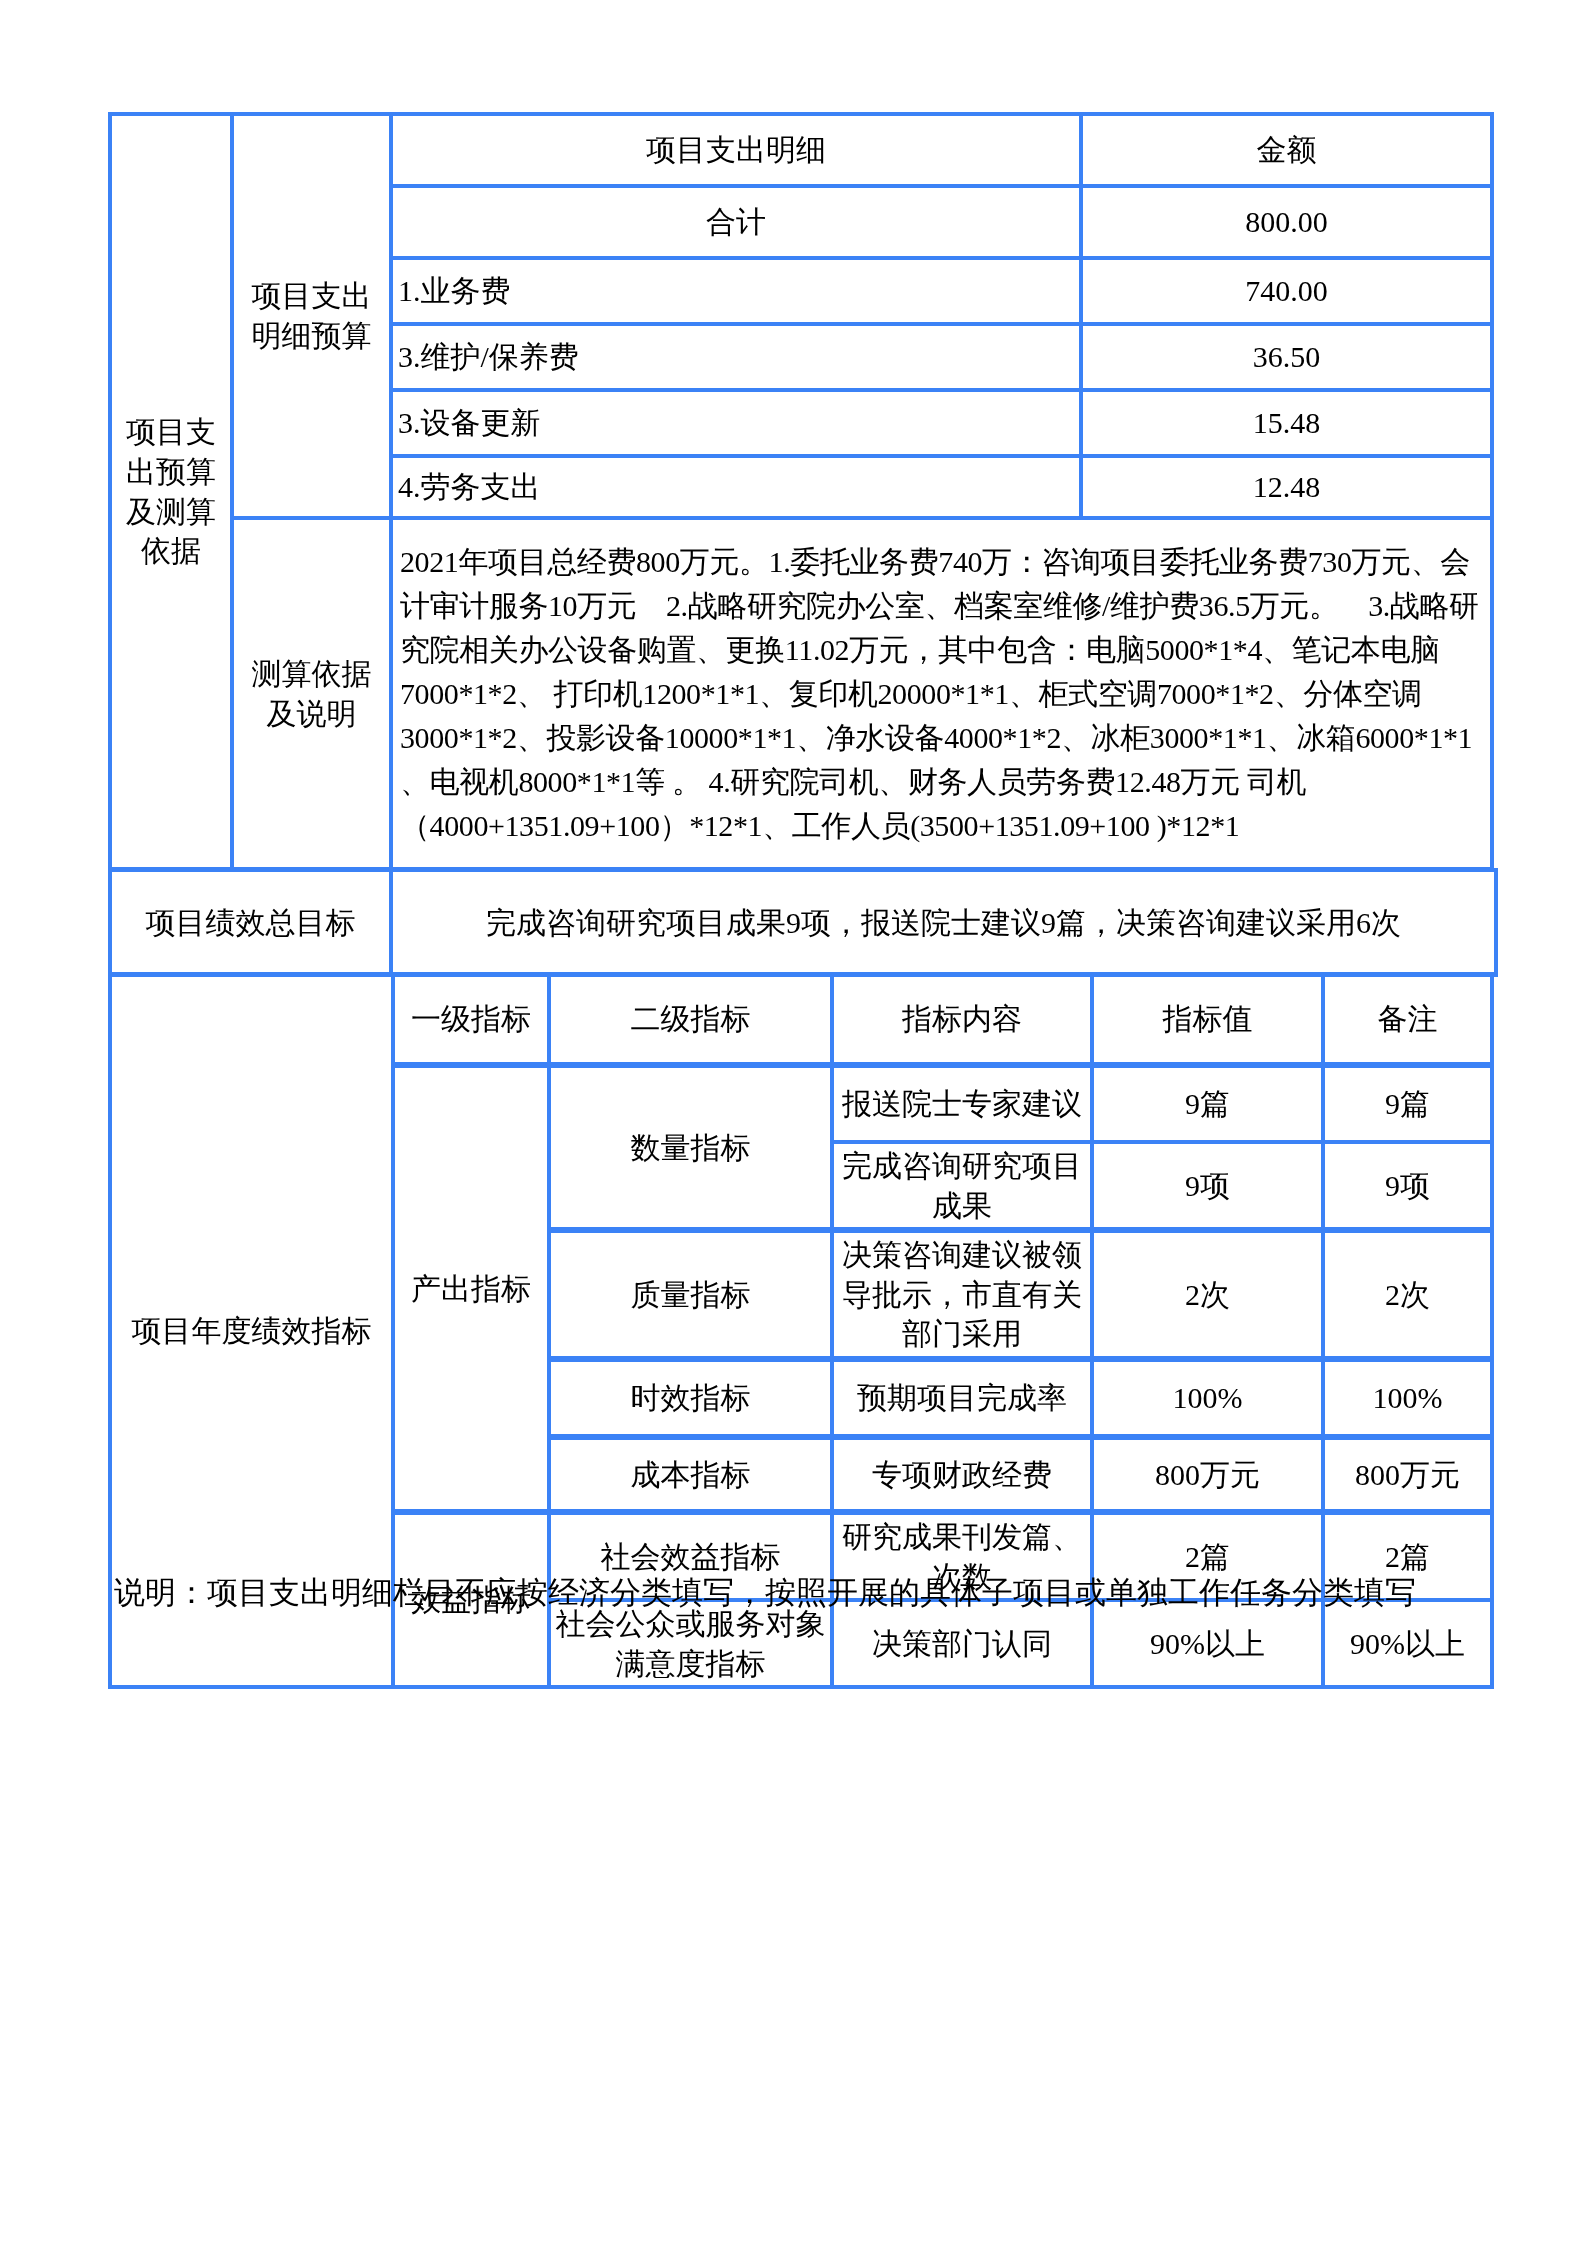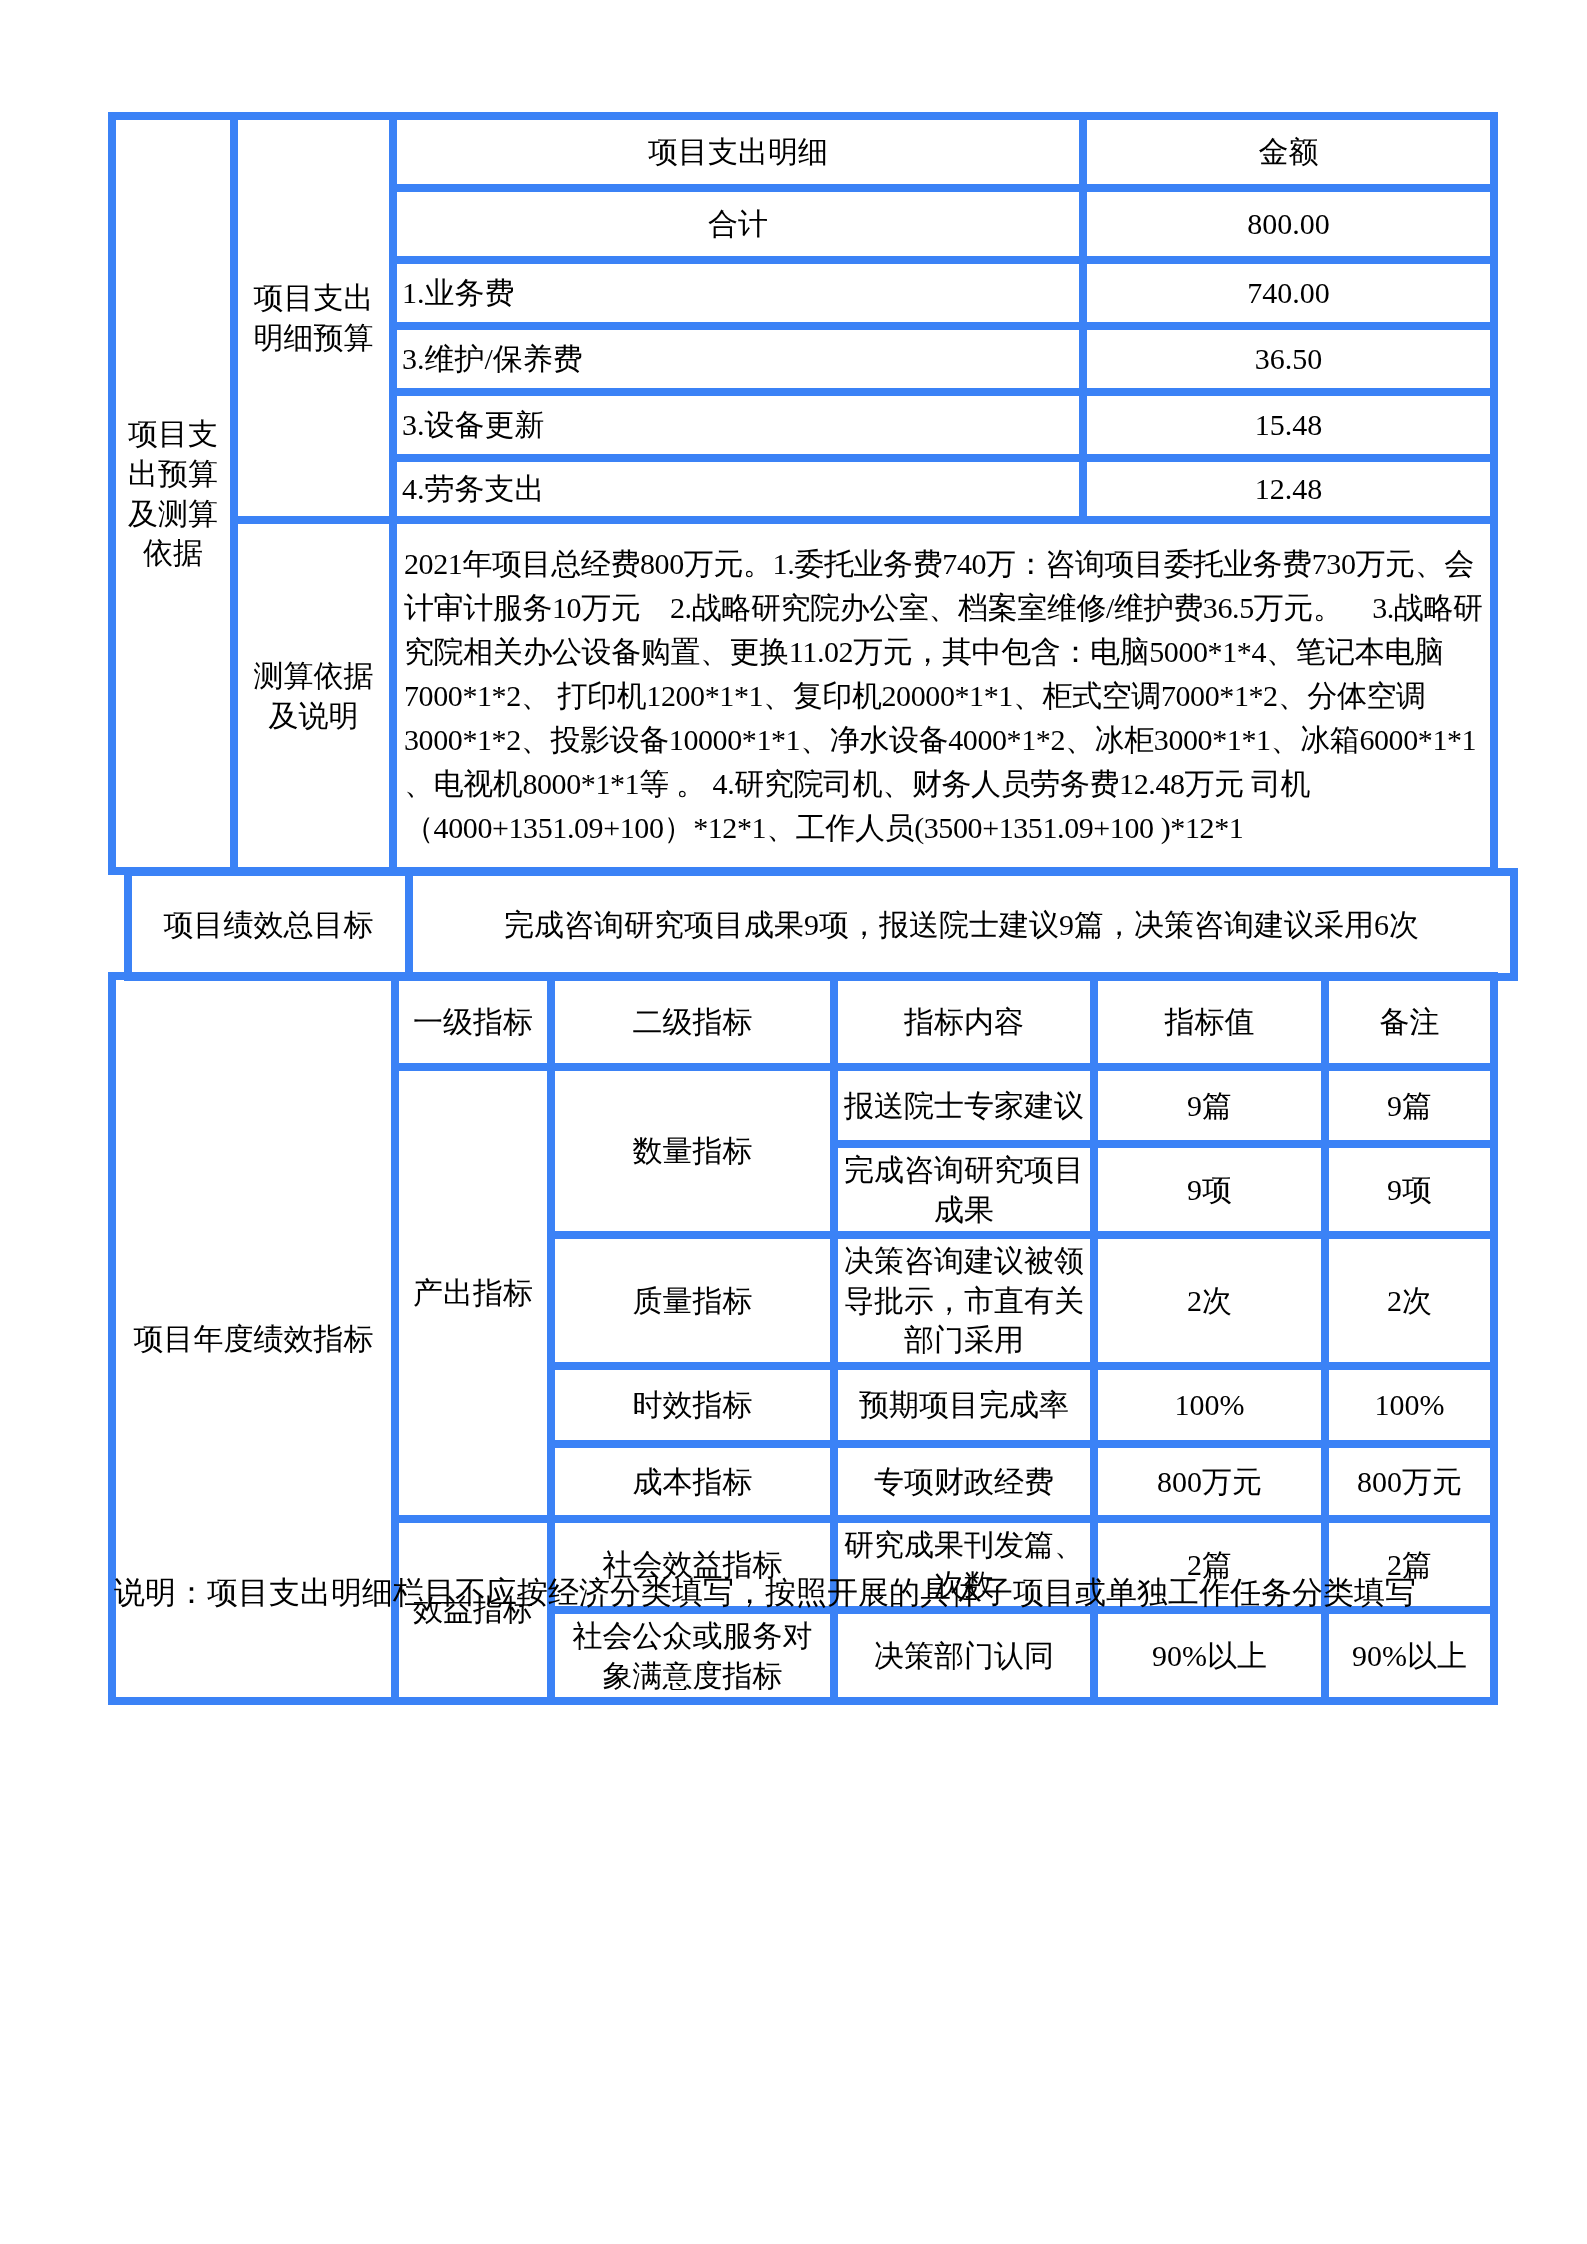--- a/index.html
+++ b/index.html
@@ -13,31 +13,31 @@
     color: #000000;
     font-family: "Liberation Serif", "DejaVu Serif", serif;
     overflow: hidden;
   }
   table {
     position: absolute;
     border-collapse: collapse;
     table-layout: fixed;
   }
   td {
-    border: 8px solid #3b82f6;
+    border: 4px solid #3b82f6;
     font-size: 30px;
     line-height: 1.32;
     padding: 2px 5px;
     text-align: center;
     vertical-align: middle;
     overflow: hidden;
     word-break: break-all;
   }
   .t1 { left: 108px; top: 112px; width: 1386px; }
-  .t2 { left: 124px; top: 868px; width: 1386px; }
+  .t2 { left: 108px; top: 868px; width: 1386px; }
   .t3 { left: 108px; top: 972px; width: 1386px; }
 
   td.left { text-align: left; }
   td.bb { border-bottom-width: 6px; }
   td.bt { border-top-width: 6px; }
 
   td.basis {
     text-align: left;
     vertical-align: middle;
     padding: 10px 6px 10px 7px;

